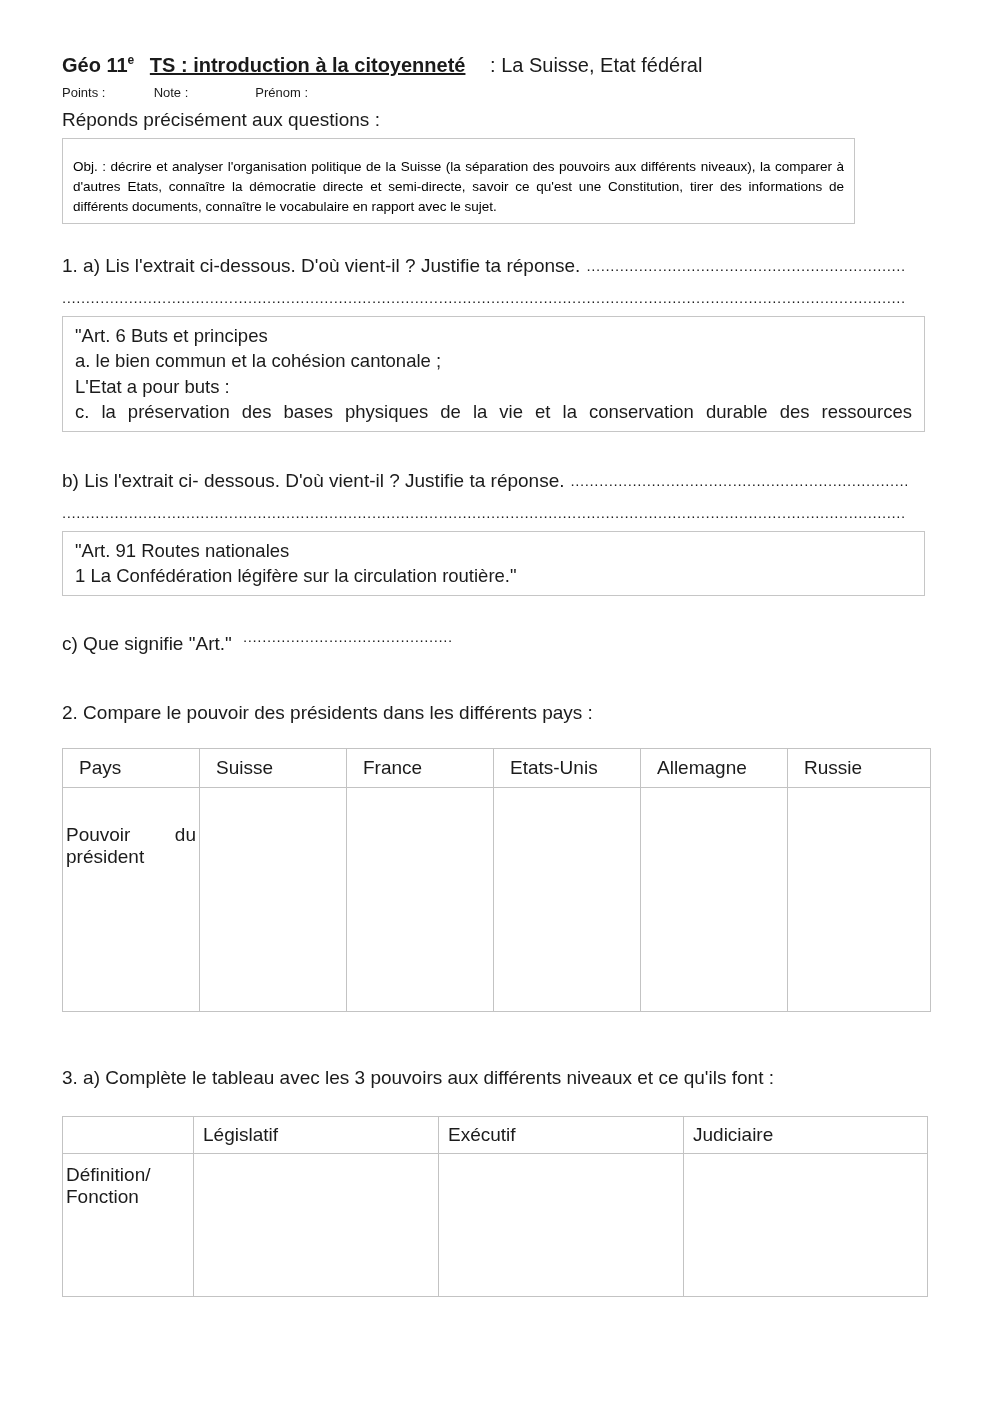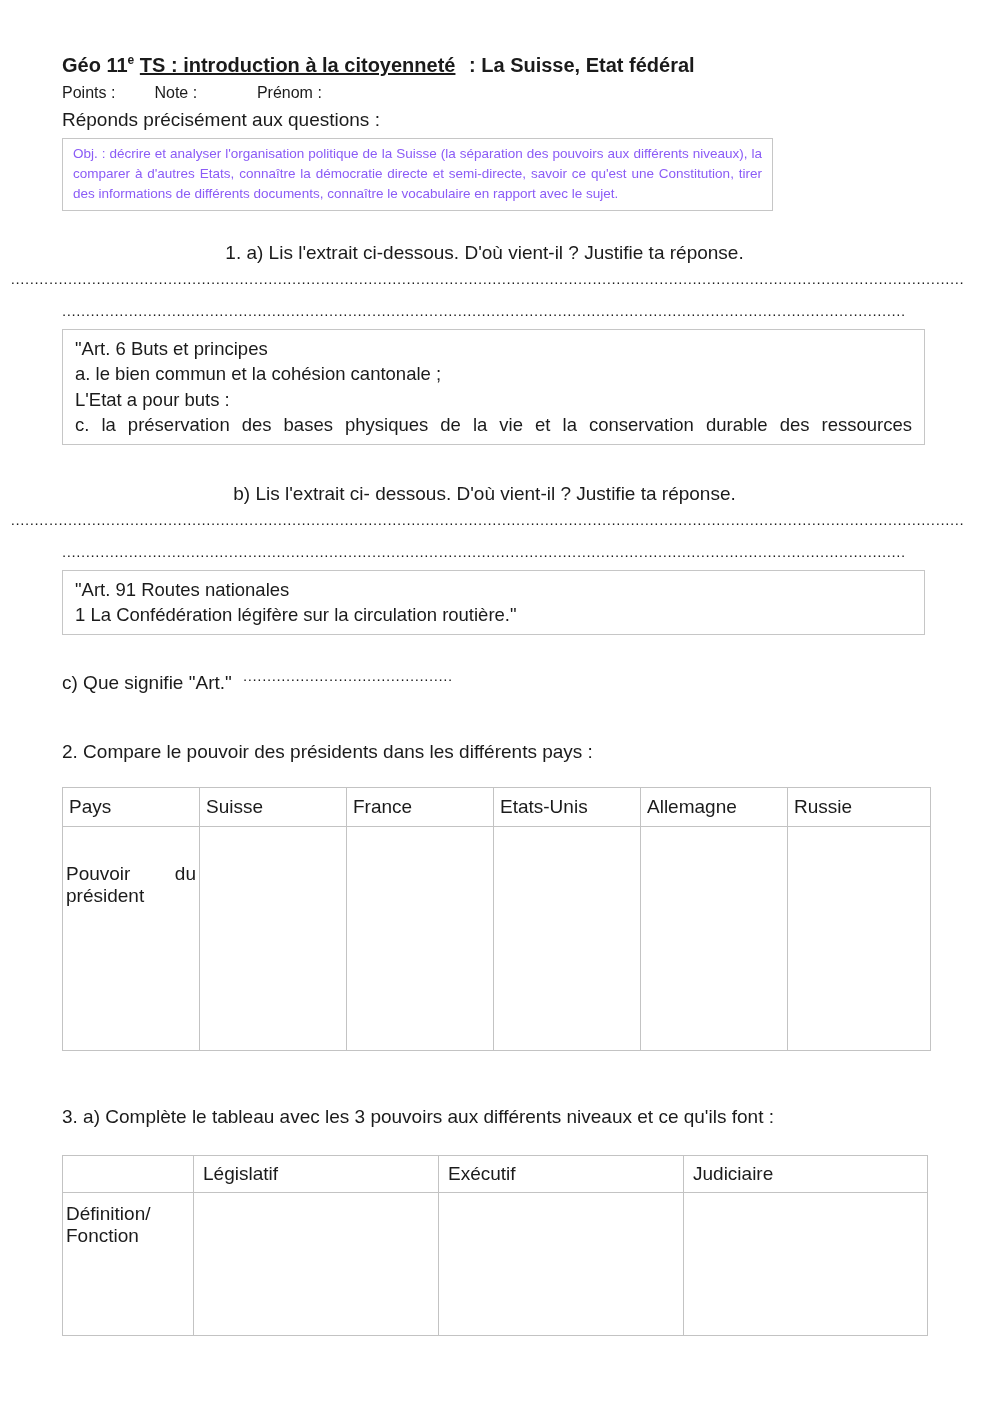--- a/index.html
+++ b/index.html
@@ -13,50 +13,49 @@
     overflow: hidden;
   }
   .content {
     margin-left: 62px;
     width: 868px;
     padding-top: 46px;
   }
   
   .title-line { font-size: 20px; line-height: 28px; white-space: nowrap; }
   .title-bold { font-weight: bold; }
-  .title-underline { font-weight: bold; text-decoration: underline; }
-  .title-rest { font-weight: bold; margin-left: 8px; }
+  .title-underline { font-weight: bold; text-decoration: underline; margin-left: 10px; }
+  .title-rest { font-weight: normal; margin-left: 19px; }
   sup { font-size: 12px; }
-  .fields-line { font-size: 16px; line-height: 27px; }
+  .fields-line { font-size: 13px; line-height: 27px; }
   .field-points { display: inline-block; width: 88px; }
   .field-note { display: inline-block; width: 98px; }
   .field-prenom { display: inline-block; }
   .instruction-line { font-size: 19px; line-height: 27px; }
 
   
   .obj-box {
     box-sizing: border-box;
-    width: 711px;
+    width: 793px;
     border: 1px solid #c6c6c6;
     margin-top: 5px;
-    padding: 5px 10px 6px 10px;
+    padding: 18px 10px 6px 10px;
     font-size: 13.5px;
     line-height: 20px;
     text-align: justify;
-    color: #8b5cf6;
+    color: #000000;
   }
 
   
   .q-line {
     display: flex;
-    align-items: center;
+    align-items: flex-end;
     width: 845px;
     font-size: 19px;
     line-height: 26px;
-    flex-direction: column;
   }
   .q-line .label { white-space: nowrap; }
   .leader {
     flex: 1;
     overflow: hidden;
     white-space: nowrap;
     font-size: 15px;
     letter-spacing: 0.6px;
     color: #1b1b1b;
     margin-left: 6px;
@@ -105,21 +104,21 @@
   
   table { border-collapse: collapse; table-layout: fixed; }
   td {
     border: 1px solid #c3c3c3;
     font-size: 19px;
     padding: 6px 3px;
     vertical-align: top;
     overflow: hidden;
   }
   .table-countries { width: 868px; margin-top: 22px; }
-  .table-countries td.hdr { height: 30px; vertical-align: middle; padding: 4px 6px; }
+  .table-countries td.hdr { height: 30px; vertical-align: middle; padding: 4px 16px; }
   .table-countries td.body-cell { height: 181px; }
   .cell-power-label {
     padding-top: 36px;
     text-align: justify;
     text-align-last: auto;
   }
   .table-powers { width: 865px; margin-top: 25px; }
   .table-powers td.hdr { height: 28px; vertical-align: middle; padding: 4px 9px; }
   .table-powers td.body-cell { height: 126px; }
   .cell-def-label { padding-top: 10px; }

